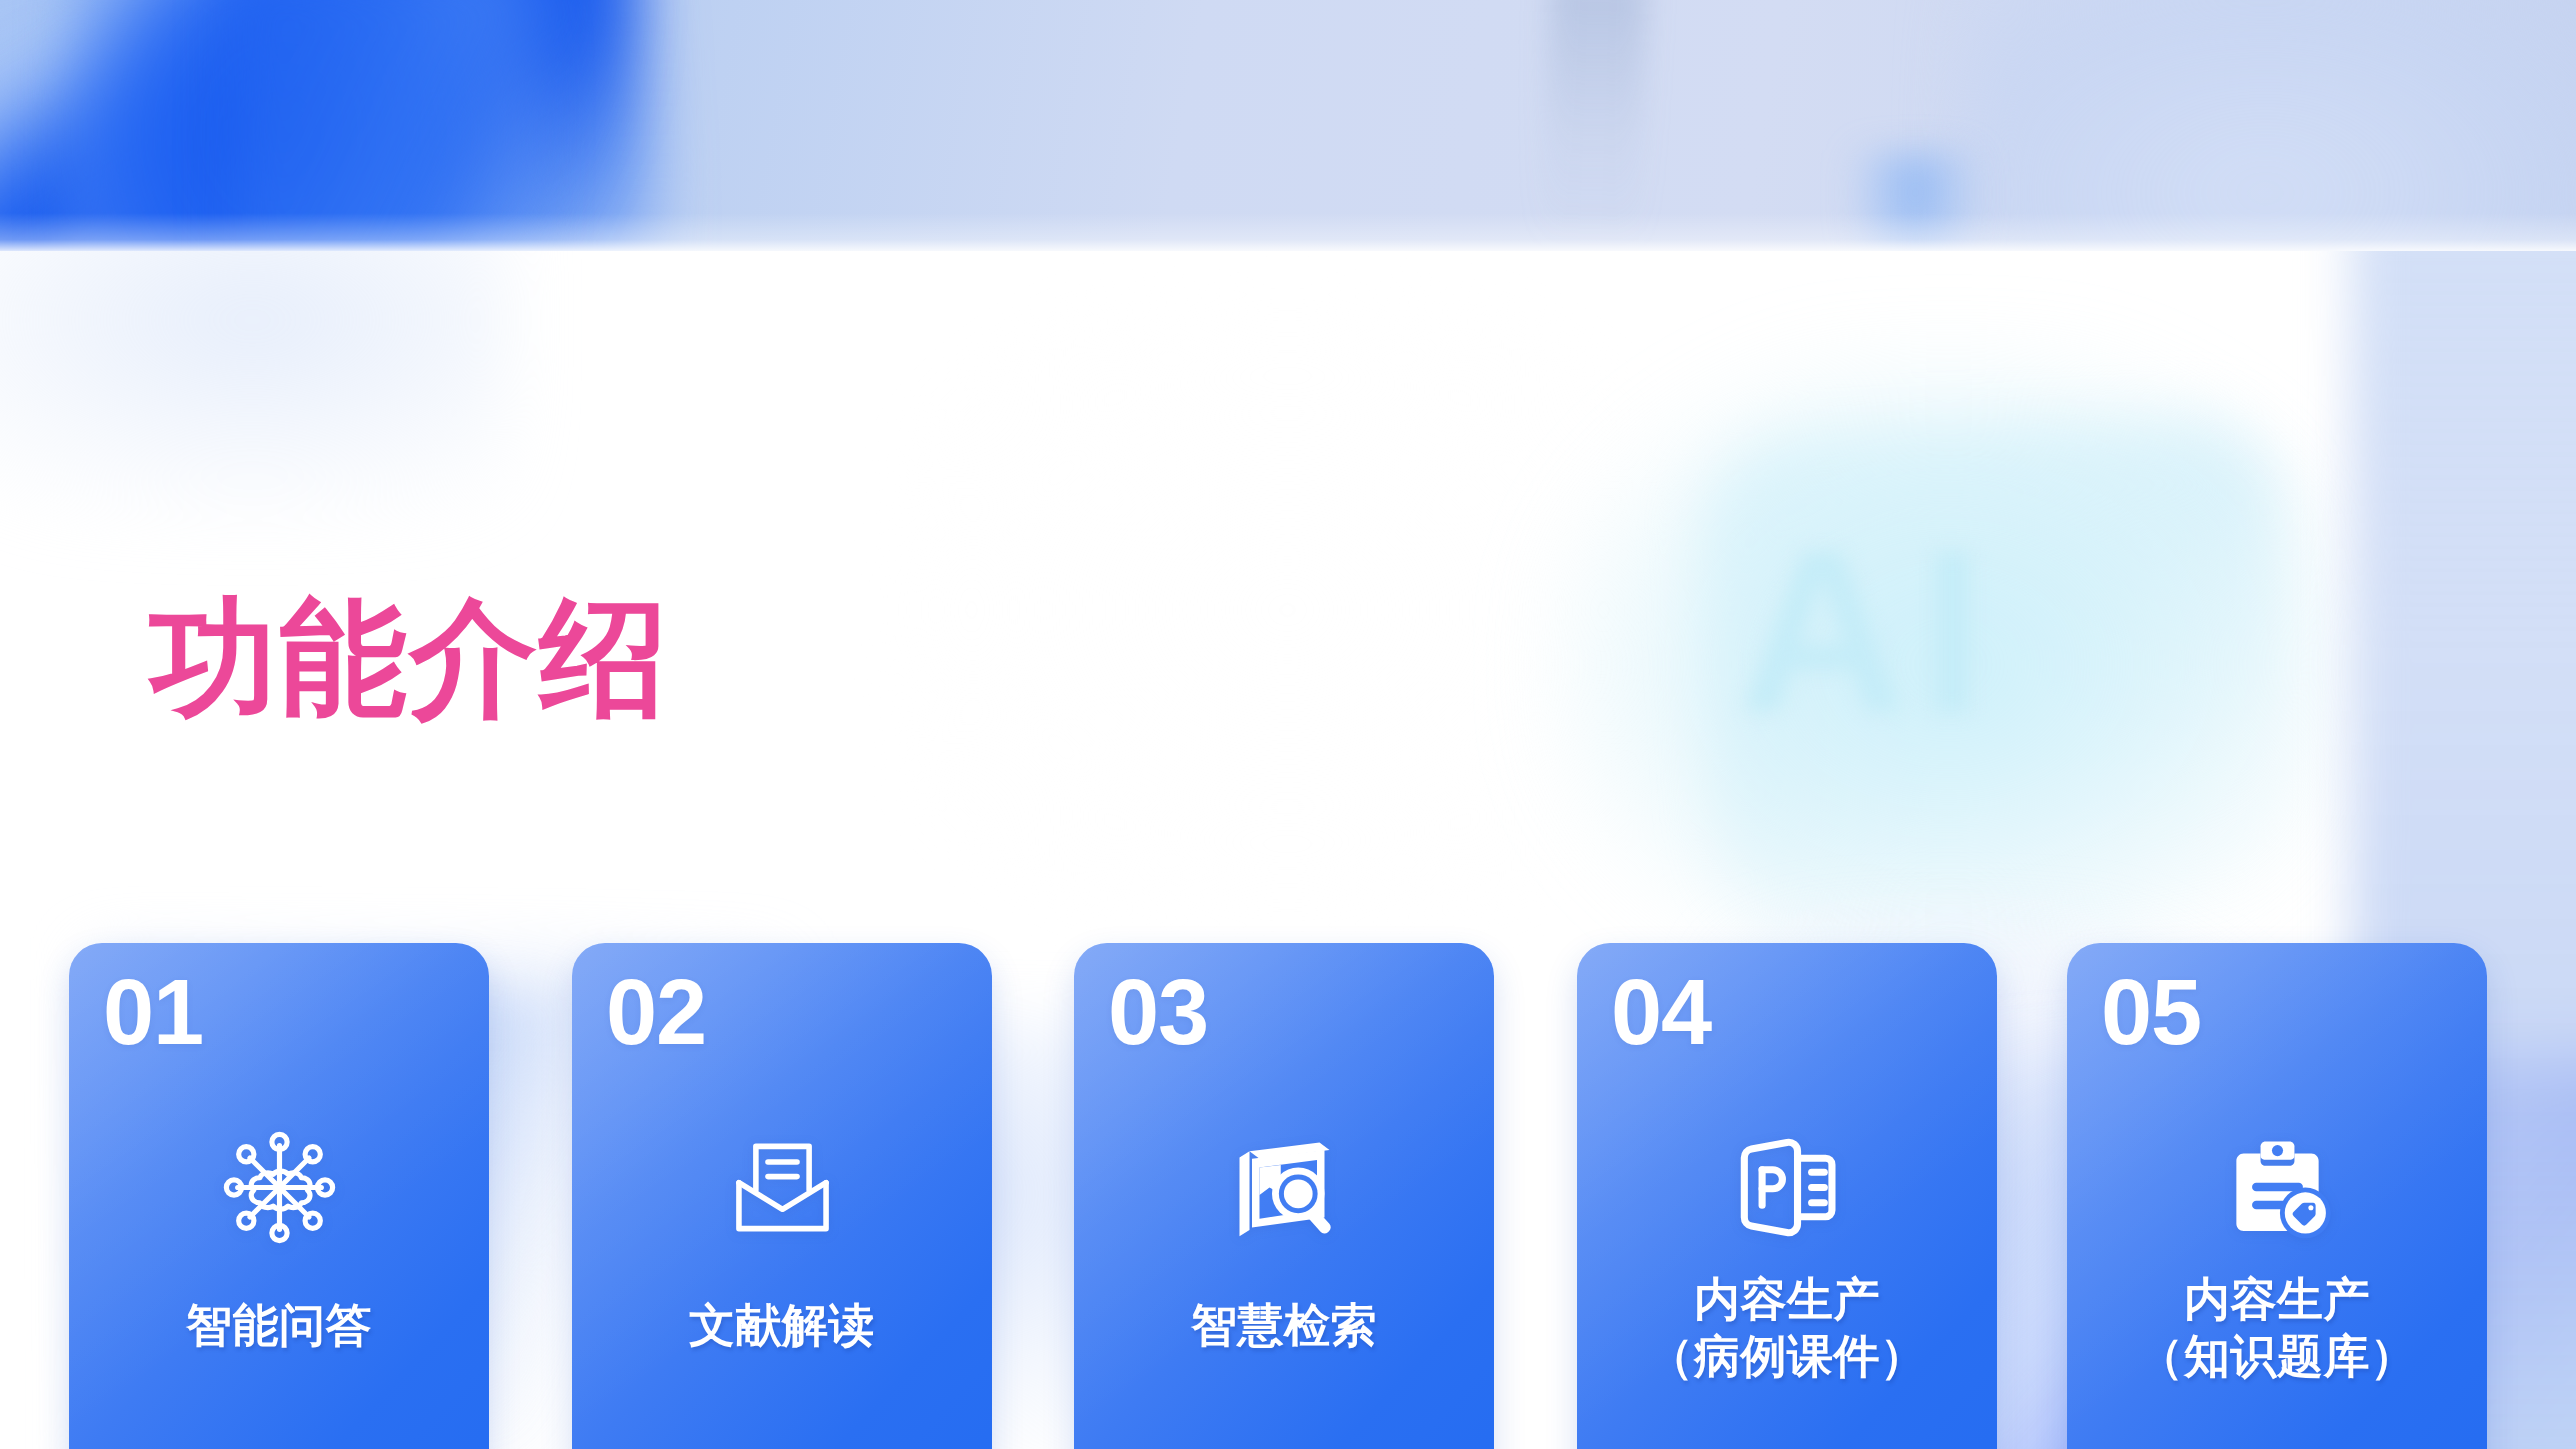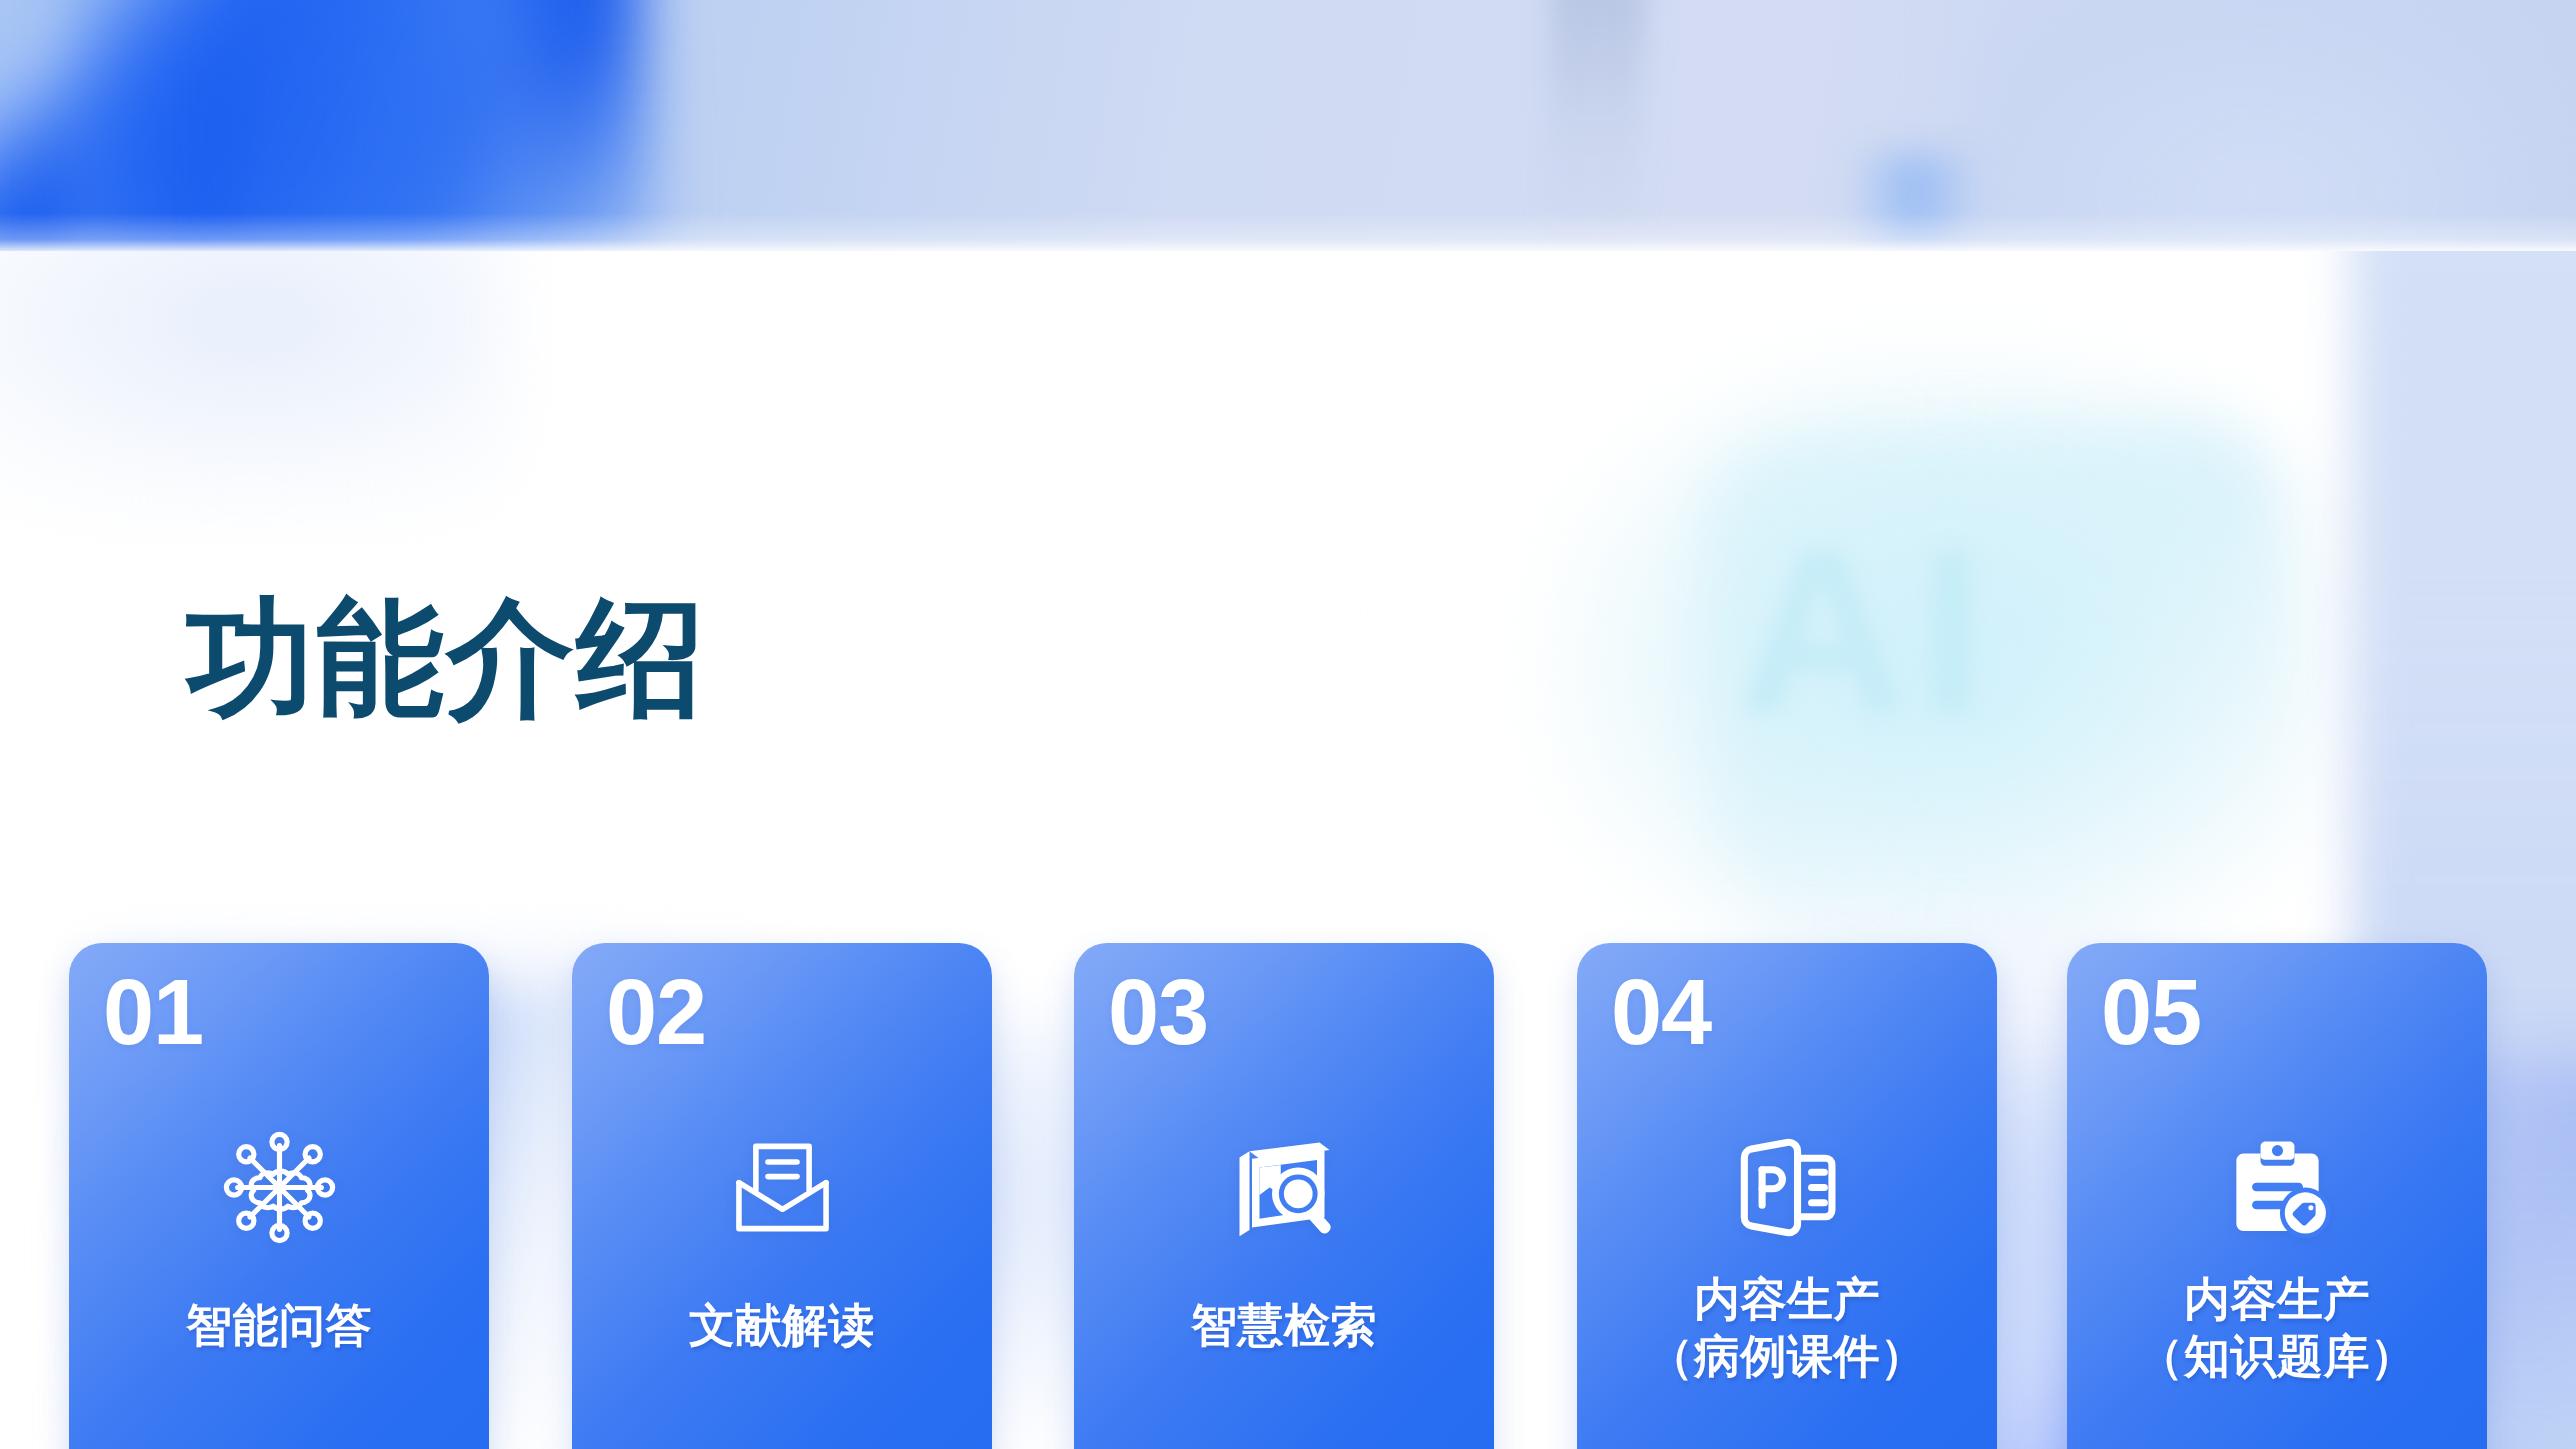--- a/index.html
+++ b/index.html
@@ -126,23 +126,22 @@
     left:912px; top:64px; width:751px; height:590px;
     background:radial-gradient(ellipse at 50% 50%,rgba(255,255,255,0.95) 0%,rgba(255,255,255,0.6) 55%,rgba(255,255,255,0) 82%);
     filter:blur(27px);
   }
 
   
   #page-title{
     position:absolute; left:149px; top:343px;
     font-size:128px; font-weight:700; line-height:1;
     letter-spacing:2.1px;
-    color:#0c4a6e;
+    color:#ec4899;
     white-space:nowrap;
-    margin-left:37px;
   }
 
   
   #card-row{
     position:absolute; left:0; top:692px; width:2576px; height:569px;
   }
   .feature-card{
     position:absolute; top:0;
     width:420px; height:561px;
     border-radius:33px;

